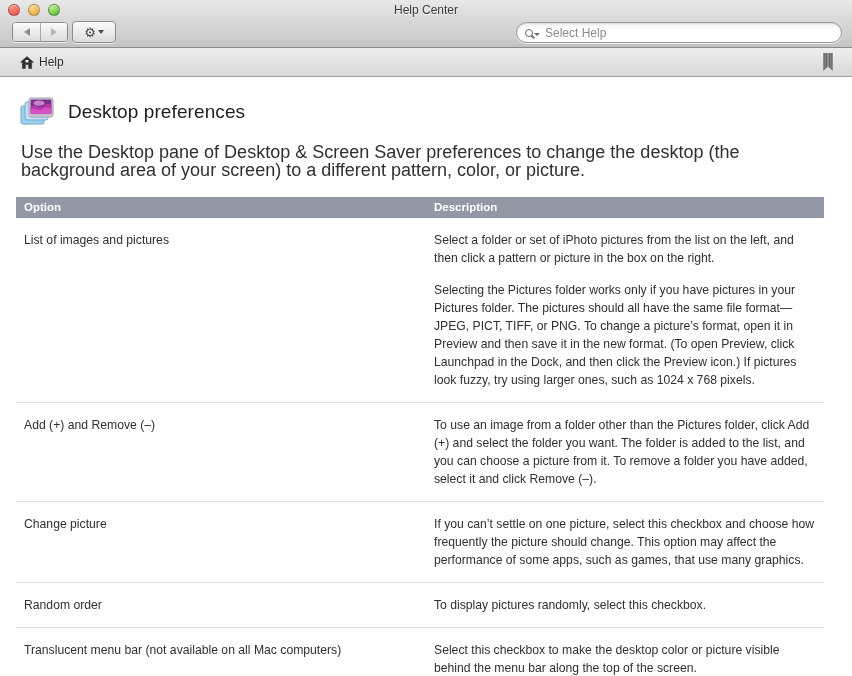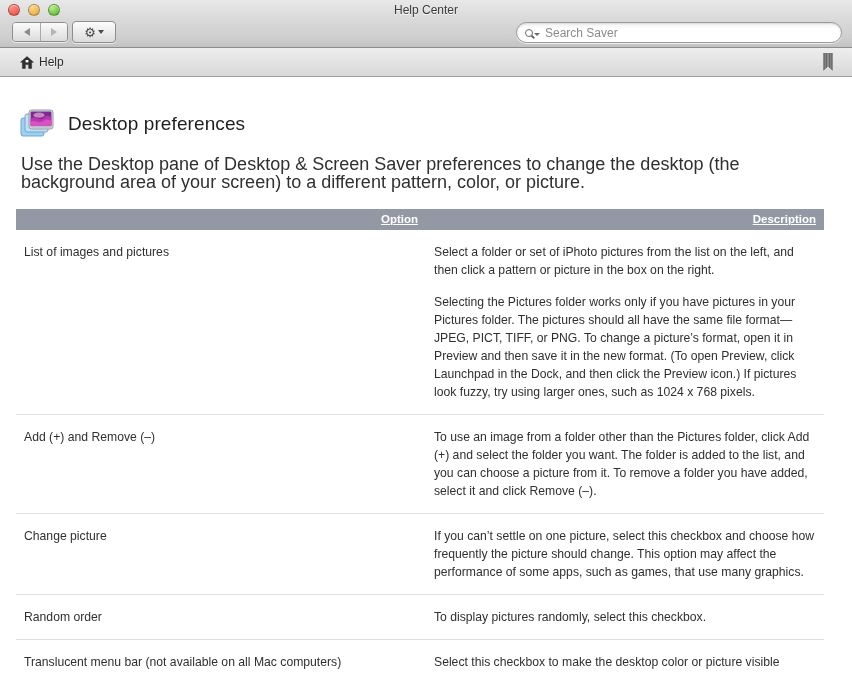--- a/index.html
+++ b/index.html
@@ -152,21 +152,21 @@
   #bookmark-button {
     position: absolute; right: 18px; top: 5px;
     width: 12px; height: 19px;
   }
 
   
   #content {
     position: relative;
     height: 598px;
     background: #ffffff;
-    padding: 16px 16px;
+    padding: 4px 16px;
     overflow: hidden;
   }
 
   #page-header {
     display: flex; align-items: center; gap: 14px;
     padding-top: 16px; padding-left: 4px;
   }
   #desktop-pref-icon { width: 34px; height: 30px; display: block; }
   #page-title {
     font-size: 19px; color: #1e1e1e; font-weight: normal;
@@ -184,25 +184,24 @@
     margin-top: 18px;
     width: 808px;
     border-collapse: collapse;
     table-layout: fixed;
   }
   #options-table thead th {
     background: #9298a4;
     color: #ffffff;
     font-size: 11.5px;
     font-weight: bold;
-    text-align: right;
+    text-align: left;
     padding: 5px 8px 5px 8px;
     height: 21px;
     line-height: 11px;
-    text-decoration: underline;
   }
   #options-table th.col-option { width: 410px; }
   #options-table th.col-desc   { width: 398px; }
 
   #options-table tbody td {
     vertical-align: top;
     font-size: 12.2px;
     line-height: 18px;
     color: #303030;
     padding: 13px 8px 13px 8px;
@@ -249,21 +248,21 @@
     <div id="action-button">
       <span class="gear-glyph">⚙</span>
       <span class="caret-down"></span>
     </div>
 
     <div id="search-field">
       <span class="search-icon-wrap">
         <span class="magnifier"></span>
         <span class="mini-caret"></span>
       </span>
-      <span id="search-placeholder">Search Saver</span>
+      <span id="search-placeholder">Select Help</span>
     </div>
   </div>
 
   <div id="breadcrumb-bar">
     <div id="home-crumb">
       <svg class="home-icon" viewBox="0 0 14 13">
         <path d="M7 0.6 L13.4 6.2 L11.6 6.2 L11.6 12.4 L8.7 12.4 L8.7 8.6 L5.3 8.6 L5.3 12.4 L2.4 12.4 L2.4 6.2 L0.6 6.2 Z" fill="#2f2f2f" stroke="#2f2f2f" stroke-width="0.6" stroke-linejoin="round"></path>
         <rect x="5.6" y="4.0" width="2.8" height="2.4" fill="#ffffff"></rect>
       </svg>
       <span id="home-label">Help</span>

